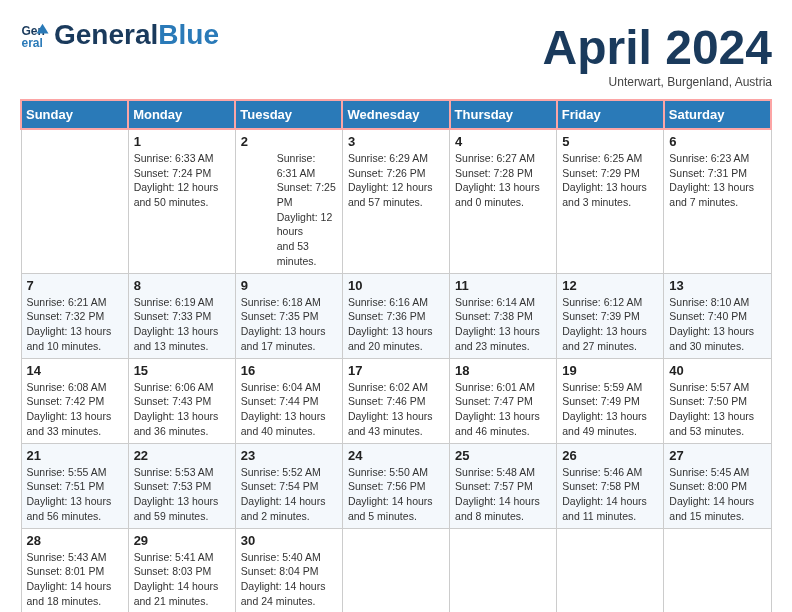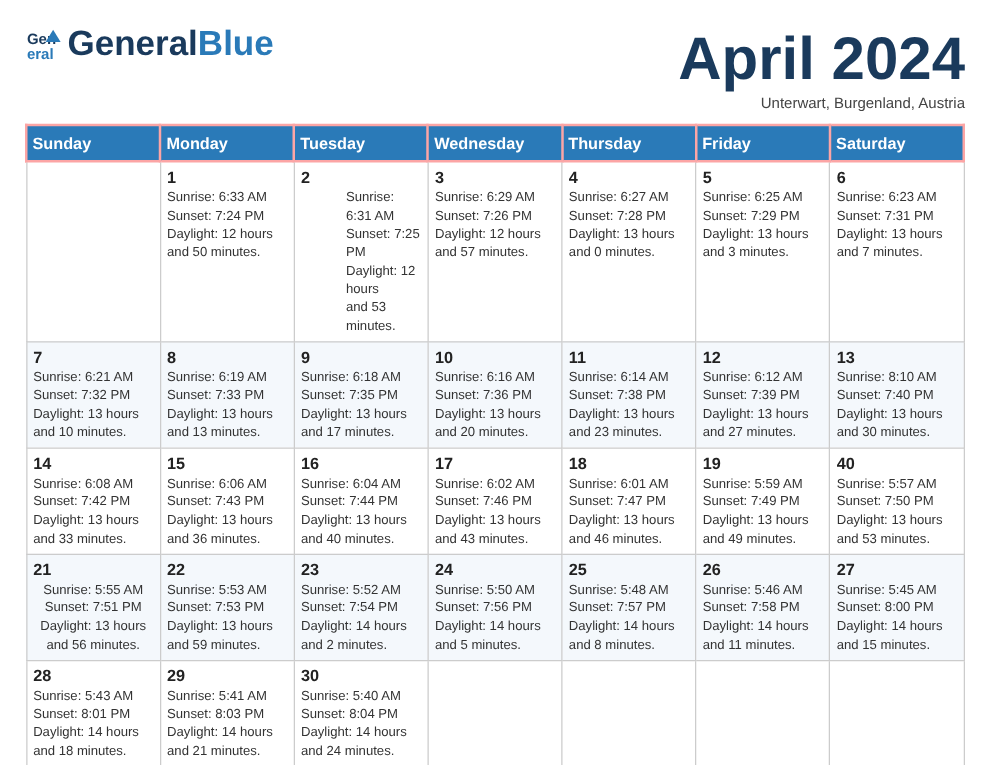--- a/index.html
+++ b/index.html
@@ -262,21 +262,21 @@
           <span class="day-num">40</span>
           <div class="day-info" style="white-space: pre-line;">Sunrise: 5:57 AM
 Sunset: 7:50 PM
 Daylight: 13 hours
 and 53 minutes.</div>
         </td>
       </tr>
       <tr>
         <td>
           <span class="day-num">21</span>
-          <div class="day-info" style="white-space: pre-line; text-align: center;">Sunrise: 5:55 AM
+          <div class="day-info" style="white-space: pre-line;">Sunrise: 5:55 AM
 Sunset: 7:51 PM
 Daylight: 13 hours
 and 56 minutes.</div>
         </td>
         <td>
           <span class="day-num">22</span>
           <div class="day-info" style="white-space: pre-line;">Sunrise: 5:53 AM
 Sunset: 7:53 PM
 Daylight: 13 hours
 and 59 minutes.</div>

